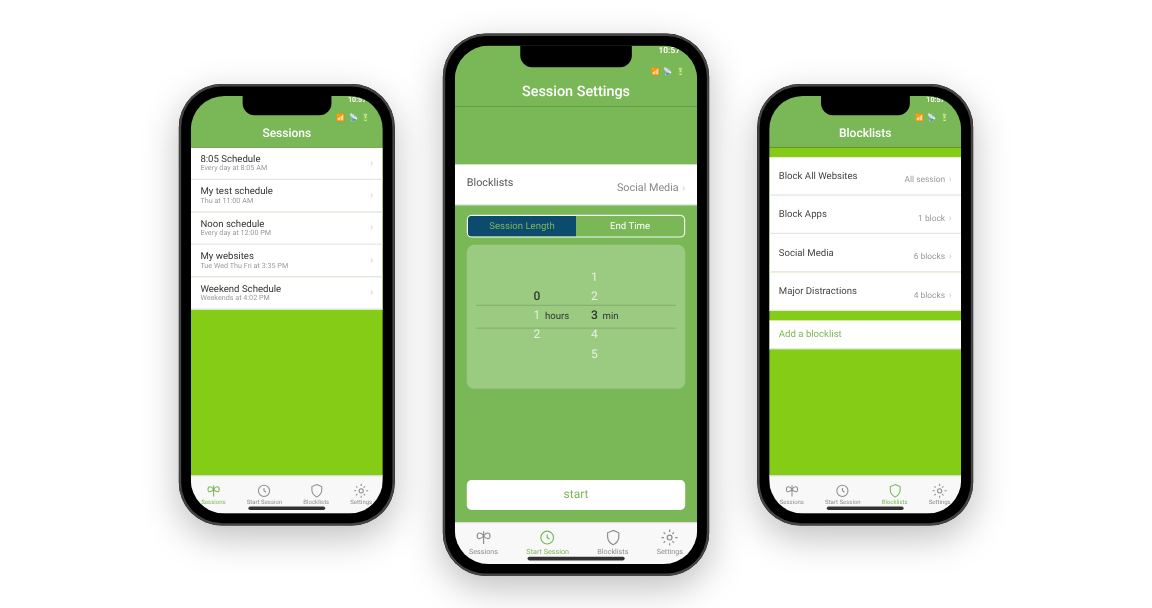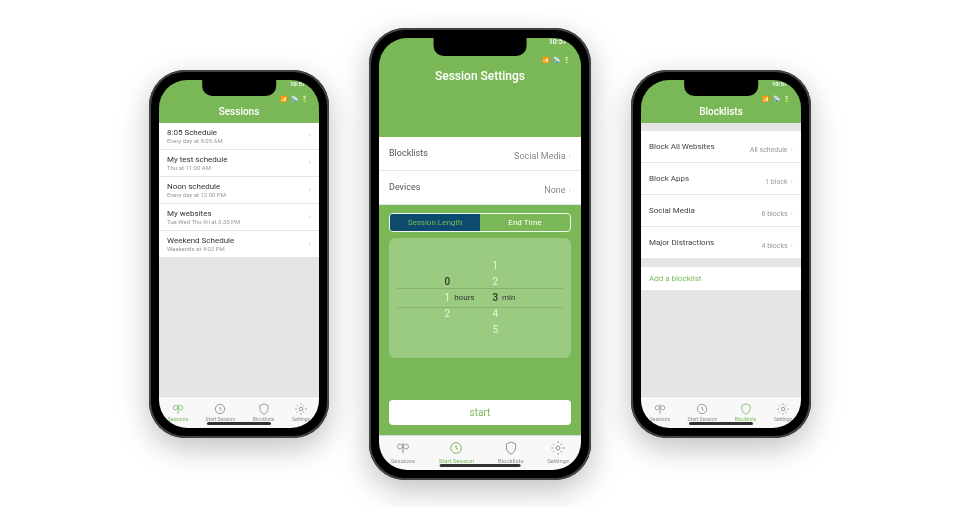--- a/index.html
+++ b/index.html
@@ -68,21 +68,21 @@
   }
   .header-title {
     color: #fff;
     font-size: 10px;
     font-weight: 500;
     padding-top: 2px;
   }
   .phone.large .header-title { font-size: 12px; padding-top:3px;}
   .content {
     flex: 1;
-    background: #e5e5e5;
+    background: #84cc16;
     overflow: hidden;
     display: flex;
     flex-direction: column;
   }
   .content.green { background: #7ab857; }
   .list-row {
     background: #fff;
     border-bottom: 1px solid #e5e5e8;
     padding: 5px 8px;
     display: flex;
@@ -311,24 +311,20 @@
           </span>
       </div>
       <div class="header-title">Session Settings</div>
     </div>
     <div class="content green">
       <div class="settings-block">
         <div class="list-row">
           <span class="title">Blocklists</span>
           <span><span class="value">Social Media</span><span class="chev">›</span></span>
         </div>
-        <div class="list-row">
-          <span class="title">Devices</span>
-          <span><span class="value">None</span><span class="chev">›</span></span>
-        </div>
       </div>
       <div class="seg-wrap">
         <div class="seg">
           <div class="active">Session Length</div>
           <div>End Time</div>
         </div>
       </div>
       <div class="picker">
         <div class="picker-band"></div>
         <div style="display:flex;align-items:center;gap:4px;">
@@ -398,21 +394,21 @@
             <span class="wifi"></span>
             <span class="bat"></span>
           </span>
       </div>
       <div class="header-title">Blocklists</div>
     </div>
     <div class="content">
       <div class="gap"></div>
       <div class="bl-row">
           <span class="title">Block All Websites</span>
-          <span><span class="value">All schedule</span><span class="chev">›</span></span>
+          <span><span class="value">All session</span><span class="chev">›</span></span>
         </div>
       <div class="bl-row">
           <span class="title">Block Apps</span>
           <span><span class="value">1 block</span><span class="chev">›</span></span>
         </div>
       <div class="bl-row">
           <span class="title">Social Media</span>
           <span><span class="value">6 blocks</span><span class="chev">›</span></span>
         </div>
       <div class="bl-row">

